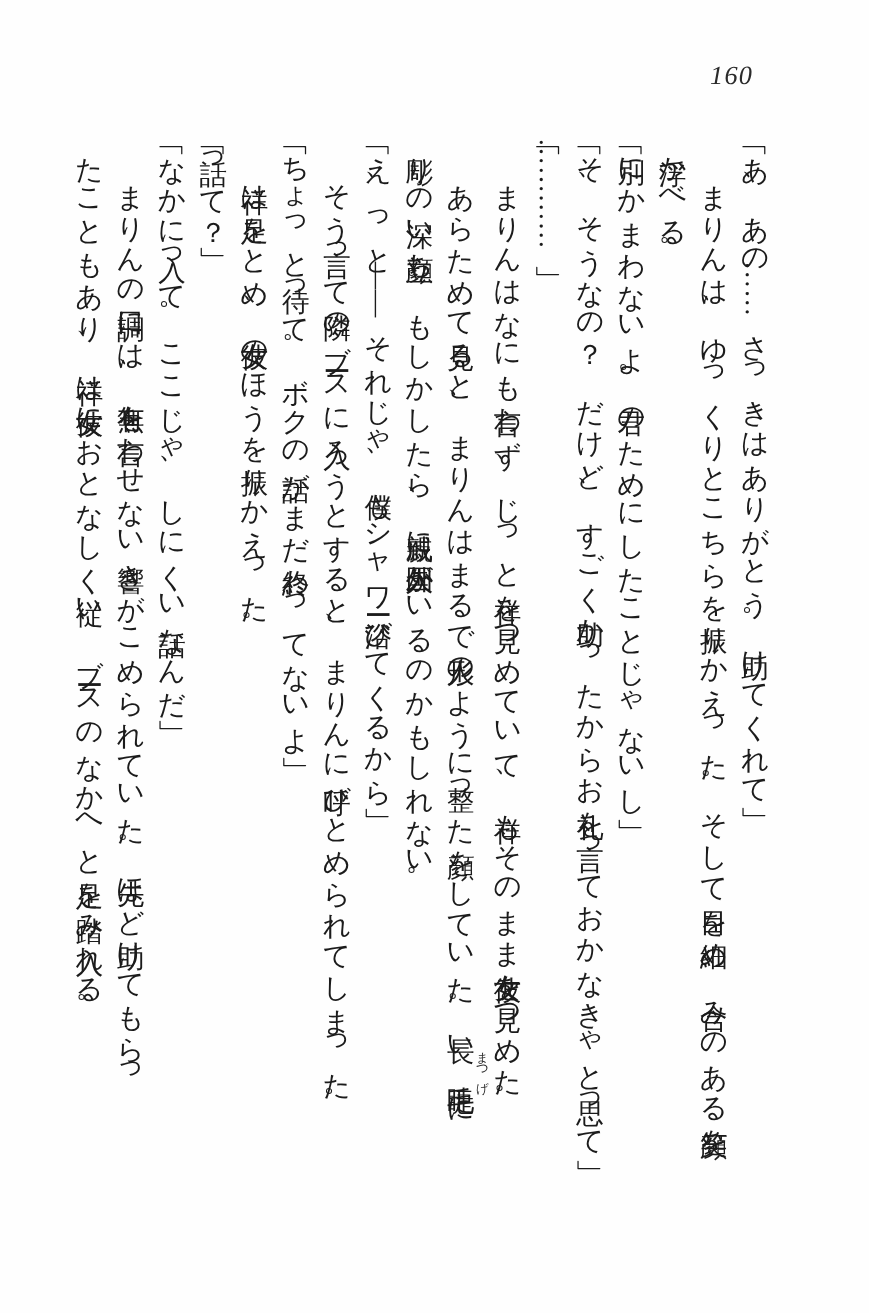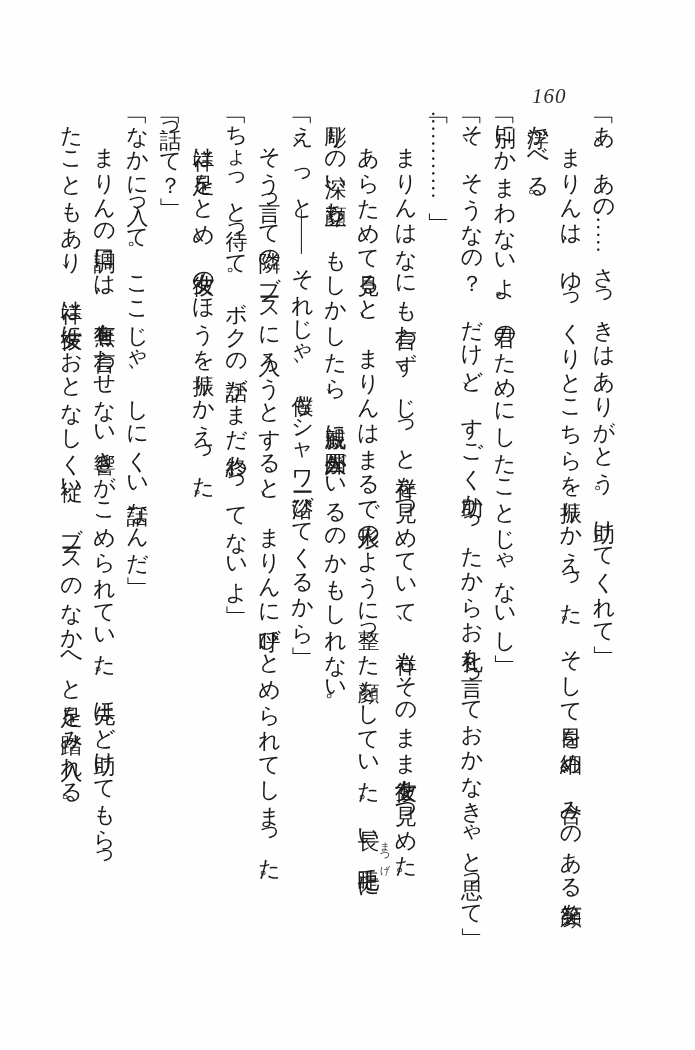--- a/index.html
+++ b/index.html
@@ -11,26 +11,25 @@
     position: relative;
     width: 695px;
     height: 1050px;
     background: #fefefe;
     overflow: hidden;
     font-family: "Liberation Serif", "DejaVu Serif", serif;
   }
   .page-number {
     position: absolute;
     top: 48px;
-    left: 532px;
+    left: 568px;
     font-size: 21px;
     font-style: italic;
     color: #2b2b2b;
     letter-spacing: 1px;
-    margin-top: 36px;
   }
   .text-block {
     position: absolute;
     top: 110px;
     right: 74px;
     height: 856px;
     writing-mode: vertical-rl;
     text-orientation: mixed;
     font-size: 22px;
     color: #1b1b1b;

